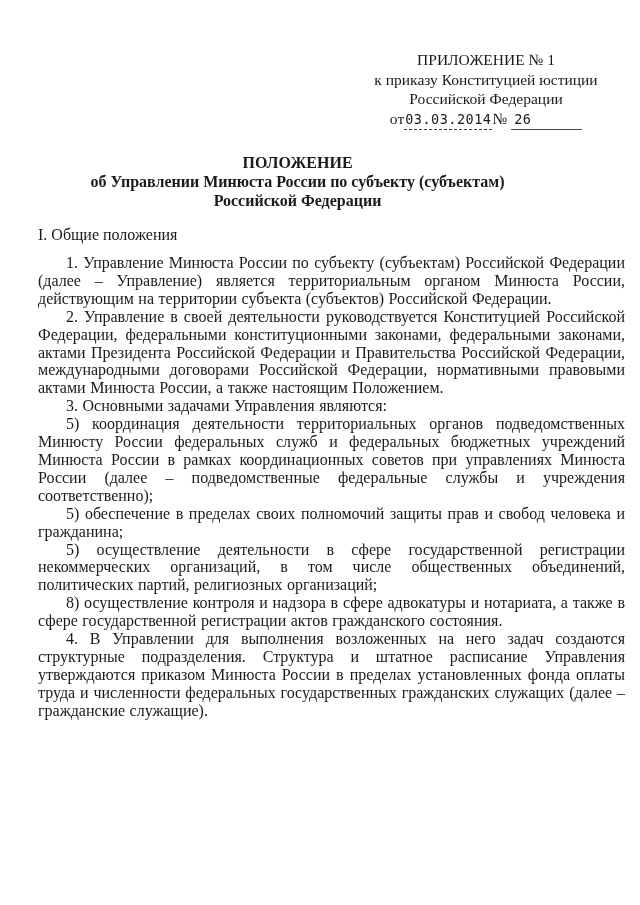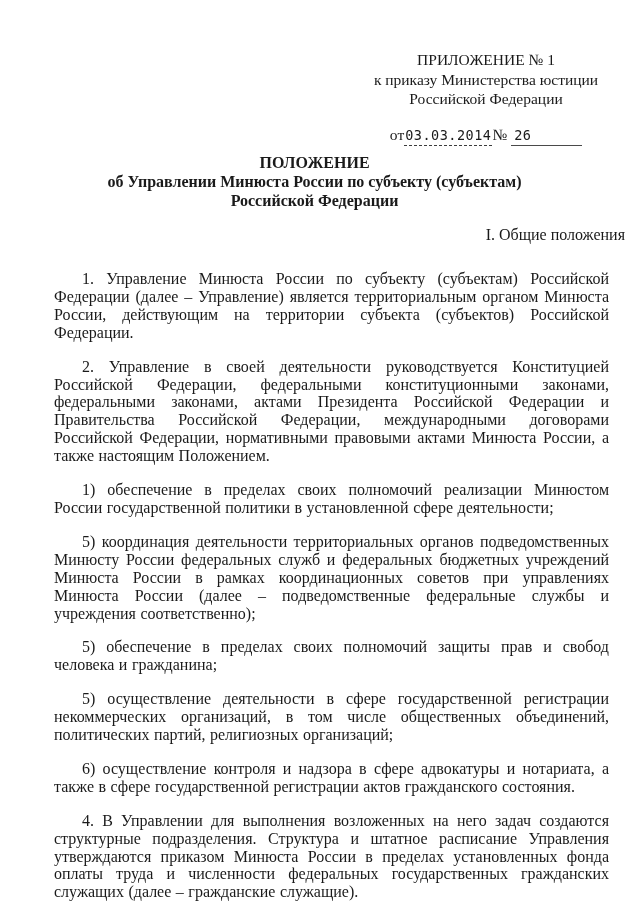--- a/index.html
+++ b/index.html
@@ -21,21 +21,21 @@
   .doc-header {
     position: absolute;
     top: 50px;
     left: 355px;
     width: 262px;
     text-align: center;
     font-size: 15.5px;
     line-height: 19.5px;
     white-space: nowrap;
   }
-  .date-line { margin-top: 16px; }
+  .date-line { margin-top: 0; }
   .typed {
     font-family: "DejaVu Sans Mono", "Liberation Mono", monospace;
     font-size: 13.5px;
     letter-spacing: 0.5px;
   }
   .date-typed {
     display: inline-block;
     border-bottom: 1.5px dashed #3c3c3c;
     padding: 0 1px 0 1px;
   }
@@ -44,80 +44,80 @@
     width: 68px;
     text-align: left;
     border-bottom: 1.5px solid #4a4a4a;
     padding-left: 3px;
   }
 
   
   .doc-title {
     position: absolute;
     top: 153px;
-    left: 43px;
+    left: 26px;
     width: 587px;
     text-align: center;
     font-weight: bold;
     font-size: 16px;
     line-height: 19px;
     transform: translateX(-22px);
   }
 
   
   .section-heading {
     position: absolute;
     top: 226px;
     left: 38px;
     width: 587px;
-    text-align: right;
+    text-align: left;
     font-size: 16px;
     line-height: 18px;
   }
 
   
   .doc-body {
     position: absolute;
     top: 254px;
     left: 38px;
     width: 587px;
     font-size: 16px;
     line-height: 17.9px;
     text-align: justify;
   }
   .doc-body p {
-    margin: 16px;
+    margin: 0;
     text-indent: 28px;
     word-spacing: 0.5px;
   }
 </style>
 </head>
 <body>
 
 <div class="page">
 
   <div class="doc-header">
     <div>ПРИЛОЖЕНИЕ № 1</div>
-    <div>к приказу Министерства юстиции</div>
+    <div>к приказу Конституцией юстиции</div>
     <div>Российской Федерации</div>
     <div class="date-line"><span>от</span><span class="typed date-typed">03.03.2014</span><span>№</span> <span class="typed num-typed">26</span></div>
   </div>
 
   <div class="doc-title">
     <div>ПОЛОЖЕНИЕ</div>
     <div>об Управлении Минюста России по субъекту (субъектам)</div>
     <div>Российской Федерации</div>
   </div>
 
   <div class="section-heading">I. Общие положения</div>
 
   <div class="doc-body">
     <p>1. Управление Минюста России по субъекту (субъектам) Российской Федерации (далее – Управление) является территориальным органом Минюста России, действующим на территории субъекта (субъектов) Российской Федерации.</p>
     <p>2. Управление в своей деятельности руководствуется Конституцией Российской Федерации, федеральными конституционными законами, федеральными законами, актами Президента Российской Федерации и Правительства Российской Федерации, международными договорами Российской Федерации, нормативными правовыми актами Минюста России, а также настоящим Положением.</p>
-    <p>1) обеспечение в пределах своих полномочий реализации Минюстом России государственной политики в установленной сфере деятельности;</p>
+    <p>3. Основными задачами Управления являются:</p>
     <p>5) координация деятельности территориальных органов подведомственных Минюсту России федеральных служб и федеральных бюджетных учреждений Минюста России в рамках координационных советов при управлениях Минюста России (далее – подведомственные федеральные службы и учреждения соответственно);</p>
     <p>5) обеспечение в пределах своих полномочий защиты прав и свобод человека и гражданина;</p>
     <p>5) осуществление деятельности в сфере государственной регистрации некоммерческих организаций, в том числе общественных объединений, политических партий, религиозных организаций;</p>
-    <p>6) осуществление контроля и надзора в сфере адвокатуры и нотариата, а также в сфере государственной регистрации актов гражданского состояния.</p>
+    <p>8) осуществление контроля и надзора в сфере адвокатуры и нотариата, а также в сфере государственной регистрации актов гражданского состояния.</p>
     <p>4. В Управлении для выполнения возложенных на него задач создаются структурные подразделения. Структура и штатное расписание Управления утверждаются приказом Минюста России в пределах установленных фонда оплаты труда и численности федеральных государственных гражданских служащих (далее – гражданские служащие).</p>
   </div>
 
 </div>
 
 </body></html>

